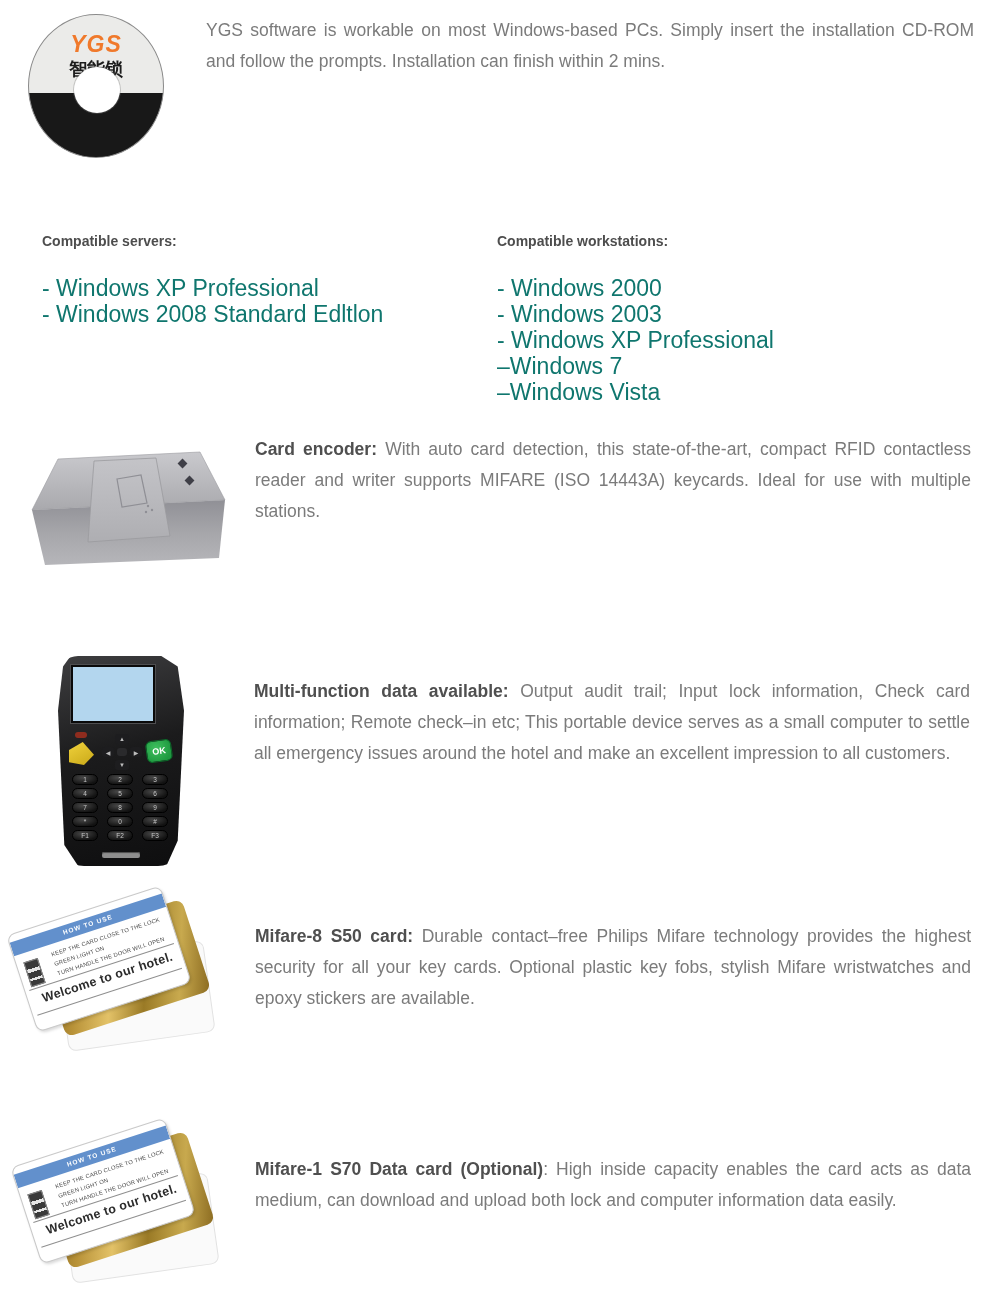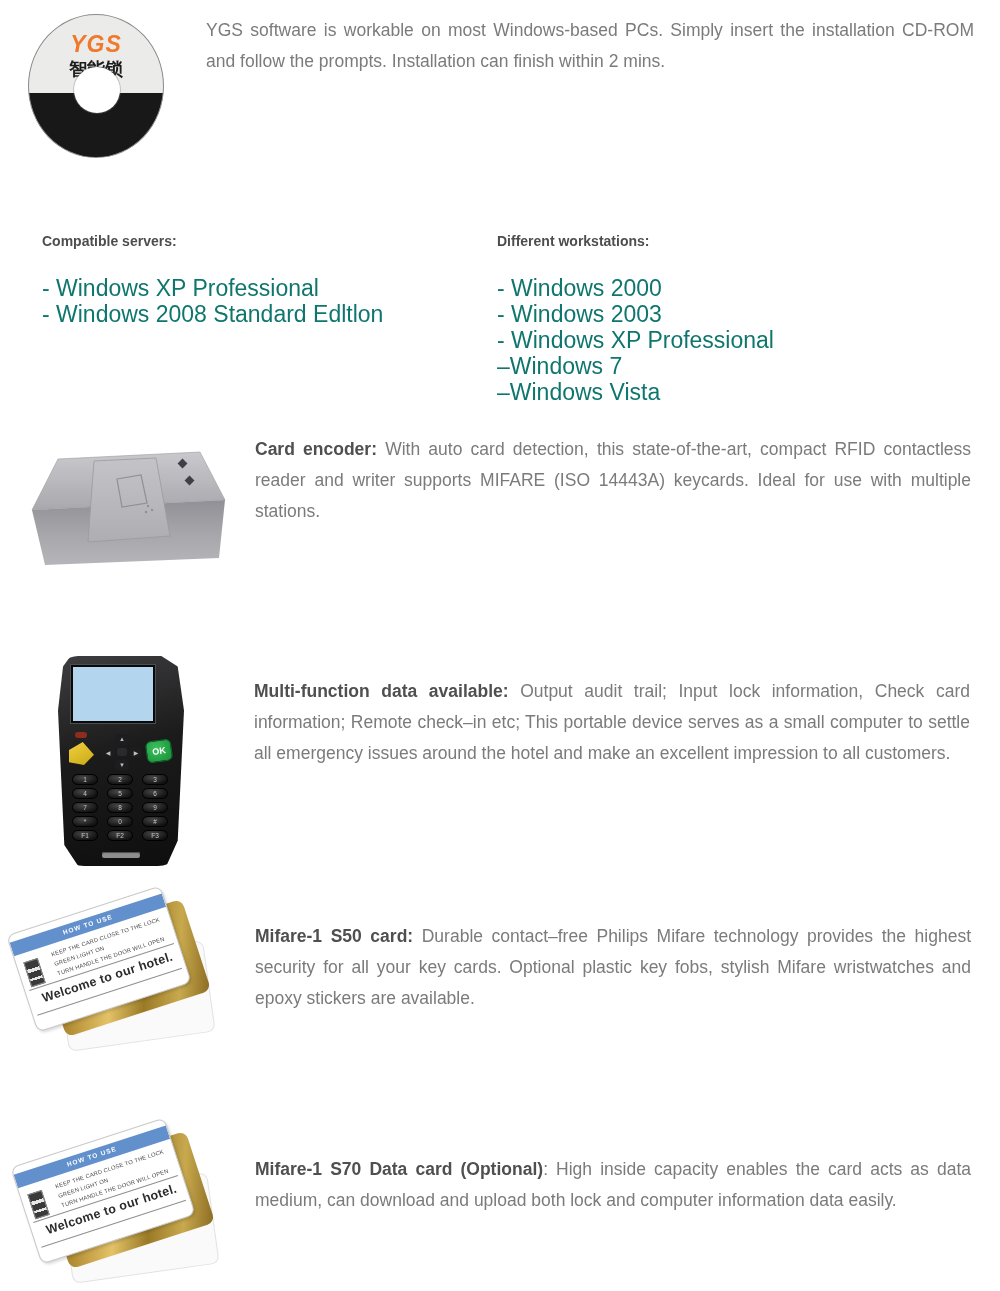--- a/index.html
+++ b/index.html
@@ -111,21 +111,21 @@
   </div>
 
   <div class="col servers">
     <div class="col-title">Compatible servers:</div>
     <div>
         <div class="list-item">- Windows XP Professional</div>
         <div class="list-item">- Windows 2008 Standard Edltlon</div>
       </div>
   </div>
   <div class="col workstations">
-    <div class="col-title">Different workstations:</div>
+    <div class="col-title">Compatible workstations:</div>
     <div>
         <div class="list-item">- Windows 2000</div>
         <div class="list-item">- Windows 2003</div>
         <div class="list-item">- Windows XP Professional</div>
         <div class="list-item">–Windows 7</div>
         <div class="list-item">–Windows Vista</div>
       </div>
   </div>
 
   <svg class="encoder" viewBox="0 0 212 126">
@@ -204,21 +204,21 @@
           <div class="kc-line">KEEP THE CARD CLOSE TO THE LOCK</div>
           <div class="kc-line">GREEN LIGHT ON</div>
           <div class="kc-line">TURN HANDLE THE DOOR WILL OPEN</div>
         </div>
       <div class="kc-div kc-d1"></div>
       <div class="kc-welcome">Welcome to our hotel.</div>
       <div class="kc-div kc-d2"></div>
     </div>
   </div>
   <div class="text-block s50-text">
-    <span class="lead">Mifare-1 S50 card:</span><span> Durable contact–free Philips Mifare technology provides the highest security for all your key cards. Optional plastic key fobs, stylish Mifare wristwatches and epoxy stickers are available.</span>
+    <span class="lead">Mifare-8 S50 card:</span><span> Durable contact–free Philips Mifare technology provides the highest security for all your key cards. Optional plastic key fobs, stylish Mifare wristwatches and epoxy stickers are available.</span>
   </div>
 
   <div class="kc kc-s70">
     <div class="kc-pale"></div>
     <div class="kc-gold"></div>
     <div class="kc-front">
       <div class="kc-header">HOW TO USE</div>
       <div class="kc-thumb"></div>
       <div class="kc-lines">
           <div class="kc-line">KEEP THE CARD CLOSE TO THE LOCK</div>

